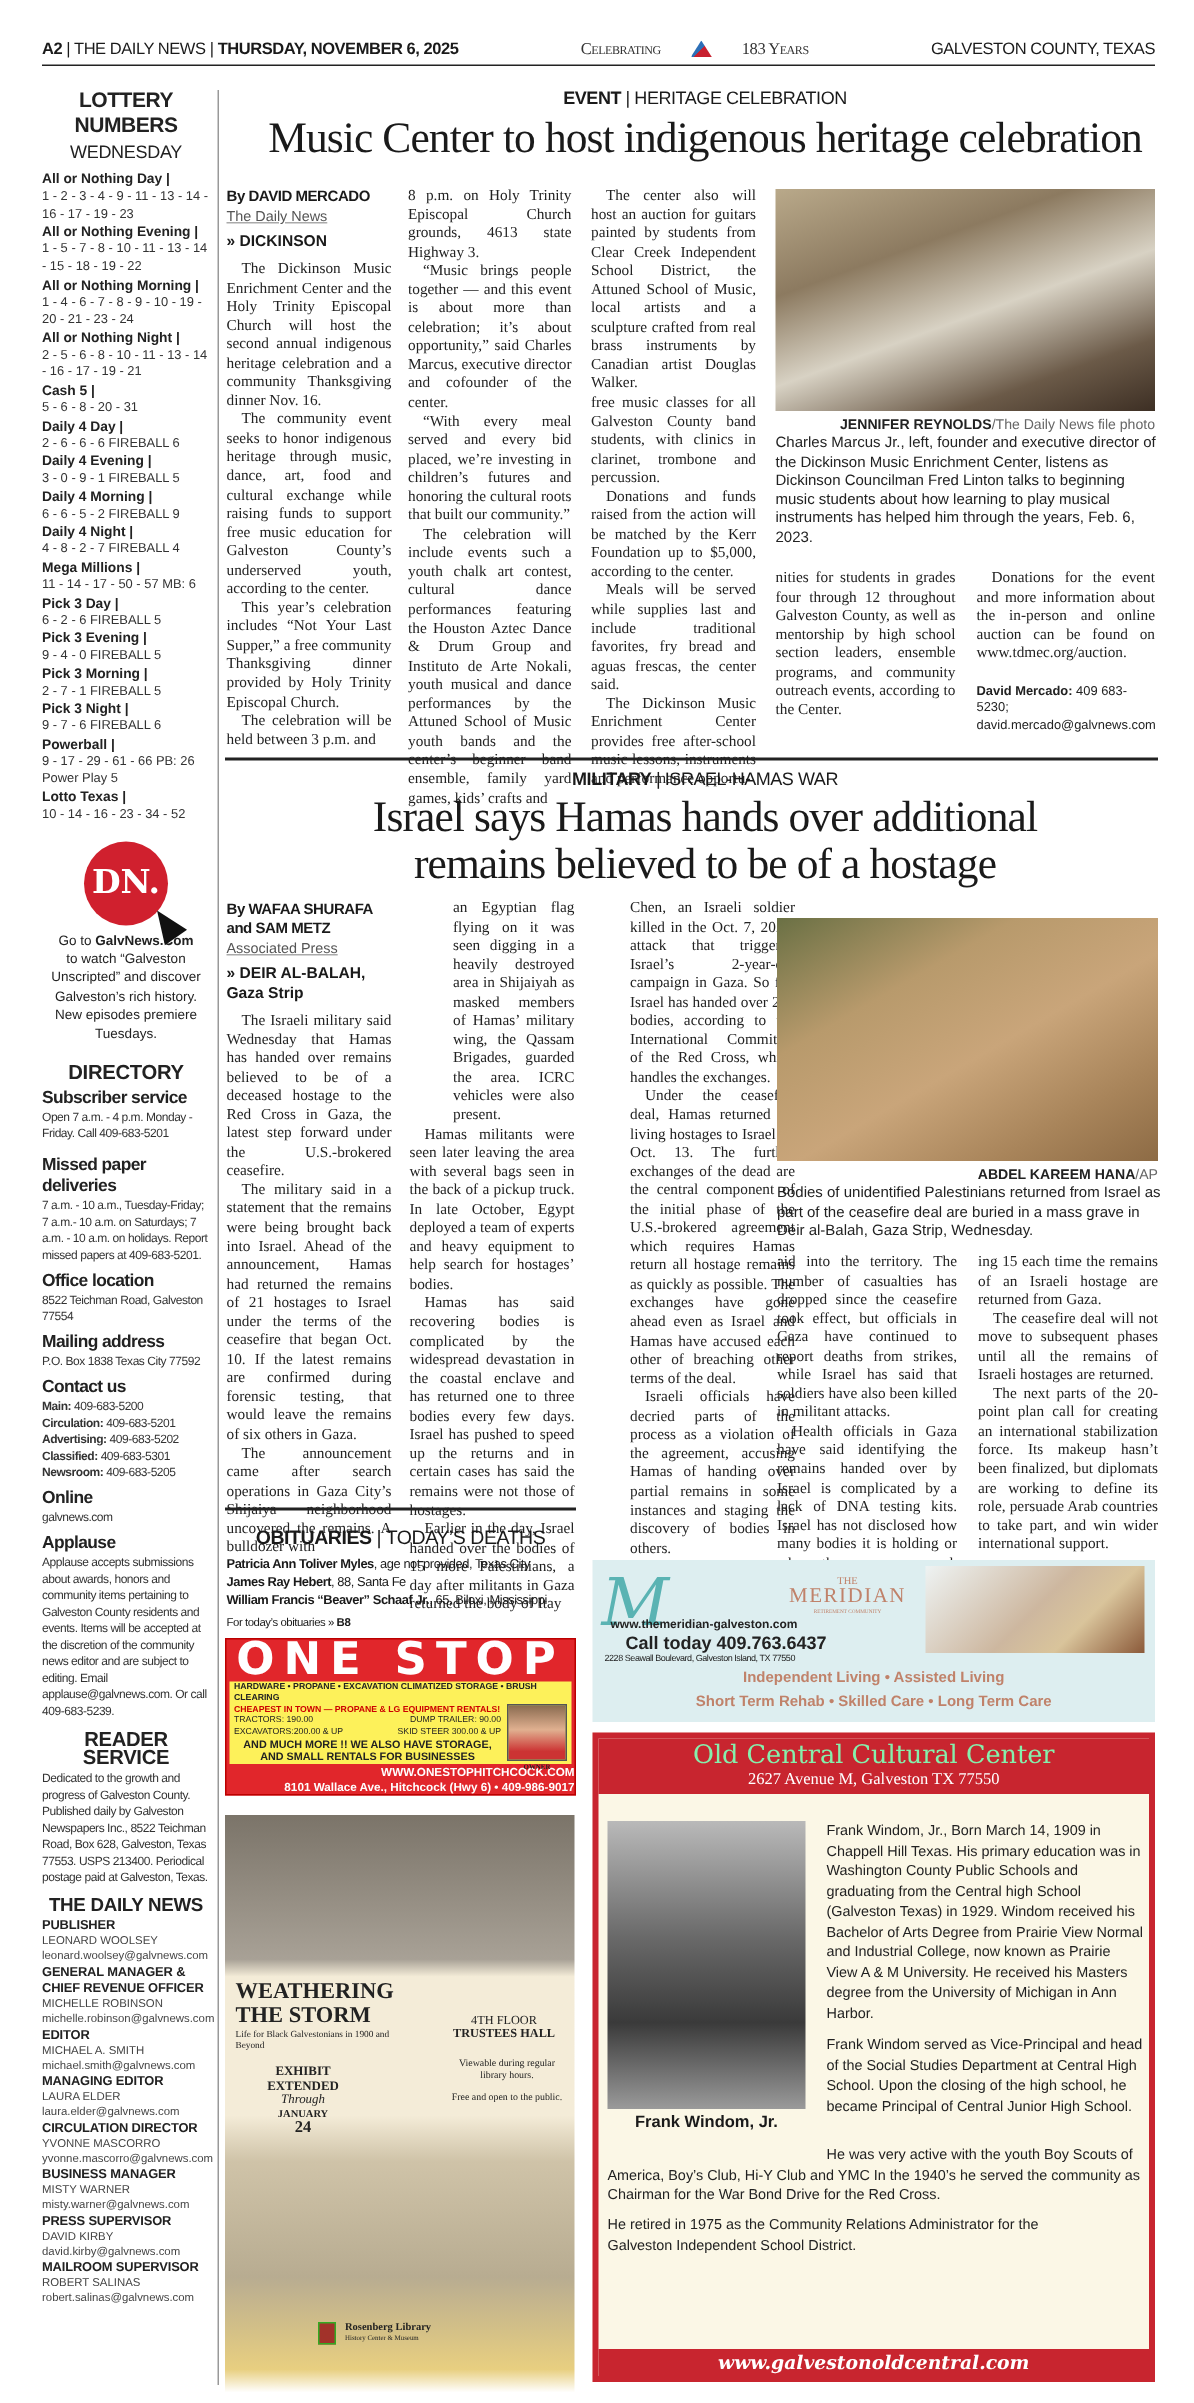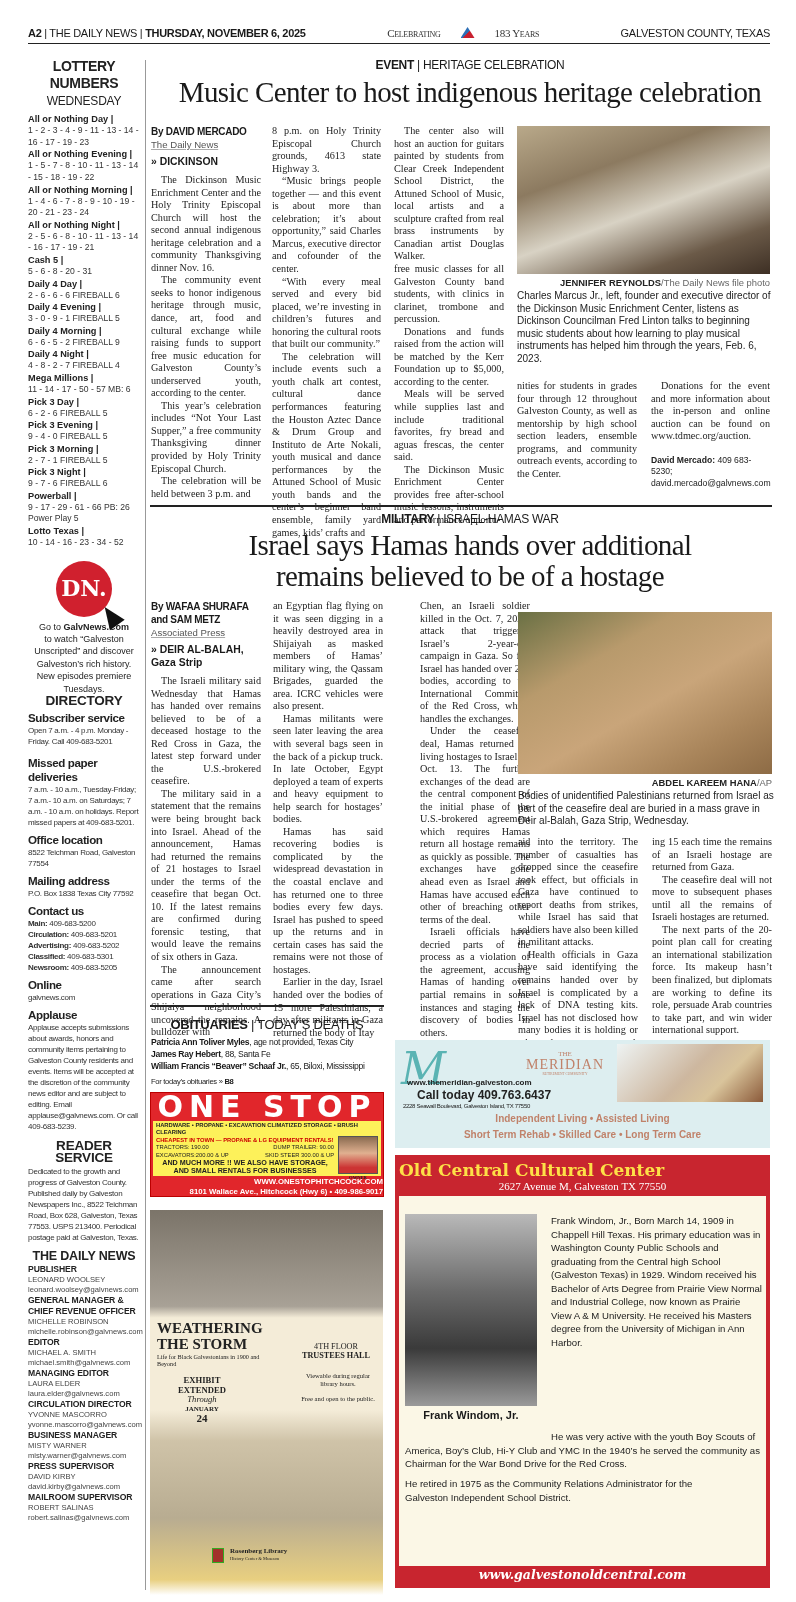--- a/index.html
+++ b/index.html
@@ -14,21 +14,21 @@
 .flag{width:14px;height:11px;display:inline-block;background:linear-gradient(135deg,#2d6fb7 50%,#c8202f 50%);clip-path:polygon(50% 0,100% 100%,0 100%)}
 
 #sidebar{left:28px;top:58px;width:112px;font-family:"Liberation Sans",sans-serif;font-size:8.2px;line-height:11.2px;color:#222}
 #sidebar .ttl{text-align:center;font-weight:bold;font-size:14px;line-height:17px;letter-spacing:-0.3px}
 #sidebar .day{text-align:center;font-size:12px;margin:4px 0 6px;letter-spacing:-0.2px}
 #sidebar .lname{font-weight:bold;font-size:9.2px;line-height:12px}
 #sidebar .lnum{font-size:8.6px;line-height:11.6px;color:#333}
 #logo{margin:12px auto 4px;width:56px;height:56px;border-radius:50%;background:#d0202e;position:relative;display:flex;align-items:center;justify-content:center;color:#fff;font-family:"DejaVu Serif",serif;font-weight:bold;font-size:22px}
 #logo .cur{position:absolute;right:-8px;bottom:-10px;width:0;height:0;border-left:9px solid transparent;border-right:9px solid transparent;border-bottom:22px solid #111;transform:rotate(-35deg)}
 .promo{text-align:center;font-size:9px;line-height:12.4px;color:#222}
-.dir-title{text-align:center;font-weight:bold;font-size:13.5px;margin:0 0 4px;letter-spacing:-0.2px}
+.dir-title{text-align:center;font-weight:bold;font-size:13.5px;margin:14px 0 4px;letter-spacing:-0.2px}
 .dh{font-weight:bold;font-size:11.6px;line-height:14px;margin-top:5px;letter-spacing:-0.4px}
 .dt{font-size:8px;line-height:11px;color:#333;letter-spacing:-0.3px}
 .cline b{font-weight:bold}
 .staff-h{font-weight:bold;font-size:8.6px;line-height:11px;letter-spacing:-0.1px}
 .staff-n{font-size:7.6px;line-height:10px;color:#444}
 
 #vrule{left:145px;top:60px;width:1px;height:1530px;background:#999}
 
 .kicker{font-family:"Liberation Sans",sans-serif;font-size:12px;text-align:center;letter-spacing:-0.3px}
 .kicker b{font-weight:bold}
@@ -49,21 +49,21 @@
 .photo2{background:linear-gradient(150deg,#6a7044 0%,#b89a6c 30%,#c9a57a 55%,#a8845a 80%,#8d6b45 100%)}
 
 #onestop{left:150px;top:1092px;width:234px;height:105px;background:#e1262b;border:1px solid #b00}
 #onestop .big{font-family:"DejaVu Sans",sans-serif;font-weight:bold;color:#fff;font-size:30px;letter-spacing:6px;text-align:center;line-height:28px;padding-top:0}
 #onestop .yel{background:#fdf15a;margin:0 2px;padding:1px 3px;font-family:"Liberation Sans",sans-serif;font-weight:bold;font-size:5.8px;line-height:7.4px;color:#222;position:relative;height:55px}
 #onestop .foot{font-family:"Liberation Sans",sans-serif;font-weight:bold;color:#fff;font-size:7.8px;text-align:right;line-height:9.6px}
 #weather{left:150px;top:1210px;width:233px;height:385px;background:linear-gradient(180deg,#7b7469 0%,#a8a196 25%,#f4ecd8 28%,#f4ecd8 52%,#cfc3a8 60%,#b8ac91 80%,#e8cf80 96%,#fff 100%)}
 #weather .t{font-family:"Liberation Serif",serif;color:#222;position:absolute}
 #meridian{left:395px;top:1040px;width:375px;height:108px;background:#ddeef0}
 #occ{left:395px;top:1155px;width:375px;height:433px;background:#fbf7e6;border:4px solid #c8252f}
-#occ .hd{background:#c8252f;color:#fde047;text-align:left;font-family:"DejaVu Serif",serif;font-weight:bold;font-size:17px;line-height:20px;padding-top:1px}
+#occ .hd{background:#c8252f;color:#86efac;text-align:center;font-family:"DejaVu Serif",serif;font-weight:normal;font-size:17px;line-height:20px;padding-top:1px}
 #occ .sub{background:#c8252f;color:#fff;text-align:center;font-family:"Liberation Serif",serif;font-size:11px;line-height:13px;padding-bottom:3px}
 #occ .bt{font-family:"Liberation Sans",sans-serif;font-size:9.6px;line-height:13.5px;color:#222}
 #occ .url{position:absolute;left:0;right:0;bottom:0;background:#c8252f;color:#fff;text-align:center;font-family:"DejaVu Serif",serif;font-style:italic;font-weight:bold;font-size:12.5px;line-height:18px}
 </style>
 </head>
 <body>
 
 <div id="topbar" class="abs cond">
   <div class="left">
     <b>A2</b> | <span>THE DAILY NEWS</span> | <b>THURSDAY, NOVEMBER 6, 2025</b>
@@ -228,21 +228,21 @@
   <div class="byline">and SAM METZ</div>
   <div class="org">Associated Press</div>
   <div class="dateline">» DEIR AL-BALAH, Gaza Strip</div>
   <div class="col" id="a2c1">
       <p>The Israeli military said Wednesday that Hamas has handed over remains believed to be of a deceased hostage to the Red Cross in Gaza, the latest step forward under the U.S.-brokered ceasefire.</p>
       <p>The military said in a statement that the remains were being brought back into Israel. Ahead of the announcement, Hamas had returned the remains of 21 hostages to Israel under the terms of the ceasefire that began Oct. 10. If the latest remains are confirmed during forensic testing, that would leave the remains of six others in Gaza.</p>
       <p>The announcement came after search operations in Gaza City’s Shijaiya neighborhood uncovered the remains. A bulldozer with</p>
     </div>
 </div>
 <div class="abs col" id="a2c2" style="left:273px;top:600px;width:110px">
-    <p style="text-indent: 0px;">an Egyptian flag flying on it was seen digging in a heavily destroyed area in Shijaiyah as masked members of Hamas’ military wing, the Qassam Brigades, guarded the area. ICRC vehicles were also present.</p>
+    <p style="text-indent: 0px; margin-left: 29px;">an Egyptian flag flying on it was seen digging in a heavily destroyed area in Shijaiyah as masked members of Hamas’ military wing, the Qassam Brigades, guarded the area. ICRC vehicles were also present.</p>
     <p>Hamas militants were seen later leaving the area with several bags seen in the back of a pickup truck. In late October, Egypt deployed a team of experts and heavy equipment to help search for hostages’ bodies.</p>
     <p>Hamas has said recovering bodies is complicated by the widespread devastation in the coastal enclave and has returned one to three bodies every few days. Israel has pushed to speed up the returns and in certain cases has said the remains were not those of hostages.</p>
     <p>Earlier in the day, Israel handed over the bodies of 15 more Palestinians, a day after militants in Gaza returned the body of Itay</p>
   </div>
 <div class="abs col" id="a2c3" style="left:420px;top:600px;width:110px">
     <p style="text-indent: 0px;">Chen, an Israeli soldier killed in the Oct. 7, 2023, attack that triggered Israel’s 2-year-old campaign in Gaza. So far, Israel has handed over 285 bodies, according to the International Committee of the Red Cross, which handles the exchanges.</p>
     <p>Under the ceasefire deal, Hamas returned 20 living hostages to Israel on Oct. 13. The further exchanges of the dead are the central component of the initial phase of the U.S.-brokered agreement which requires Hamas return all hostage remains as quickly as possible. The exchanges have gone ahead even as Israel and Hamas have accused each other of breaching other terms of the deal.</p>
     <p>Israeli officials have decried parts of the process as a violation of the agreement, accusing Hamas of handing over partial remains in some instances and staging the discovery of bodies in others.</p>
     <p>Hamas has accused Israel of opening fire at civilians and restricting the flow of humanitarian</p>
   </div>
@@ -328,16 +328,17 @@
   <div class="sans" style="position:absolute;left:0;top:73px;width:375px;text-align:center;font-weight:bold;font-size:10px;color:#c0826a">Independent Living • Assisted Living</div>
   <div class="sans" style="position:absolute;left:0;top:89px;width:375px;text-align:center;font-weight:bold;font-size:10px;color:#c0826a">Short Term Rehab • Skilled Care • Long Term Care</div>
 </div>
 
 <div id="occ" class="abs">
   <div class="hd">Old Central Cultural Center</div>
   <div class="sub">2627 Avenue M, Galveston TX 77550</div>
   <div style="position:absolute;left:6px;top:55px;width:132px;height:192px;background:linear-gradient(180deg,#b9b9b9,#6a6a6a 40%,#3a3a3a 70%,#9a9a9a)"></div>
   <div class="sans" style="position:absolute;left:6px;top:250px;width:132px;text-align:center;font-weight:bold;font-size:11px">Frank Windom, Jr.</div>
   <div class="bt" style="position:absolute;left:152px;top:55px;width:212px">Frank Windom, Jr., Born March 14, 1909 in Chappell Hill Texas. His primary education was in Washington County Public Schools and graduating from the Central high School (Galveston Texas) in 1929. Windom received his Bachelor of Arts Degree from Prairie View Normal and Industrial College, now known as Prairie View A &amp; M University. He received his Masters degree from the University of Michigan in Ann Harbor.</div>
+  <div class="bt" style="position:absolute;left:152px;top:198px;width:212px">Frank Windom served as Vice-Principal and head of the Social Studies Department at Central High School. Upon the closing of the high school, he became Principal of Central Junior High School.</div>
   <div class="bt" style="position:absolute;left:6px;top:271px;width:360px;text-indent:146px">He was very active with the youth Boy Scouts of America, Boy’s Club, Hi-Y Club and YMC In the 1940’s he served the community as Chairman for the War Bond Drive for the Red Cross.</div>
   <div class="bt" style="position:absolute;left:6px;top:318px;width:330px">He retired in 1975 as the Community Relations Administrator for the Galveston Independent School District.</div>
   <div class="url">www.galvestonoldcentral.com</div>
 </div>
 
 </body></html>

